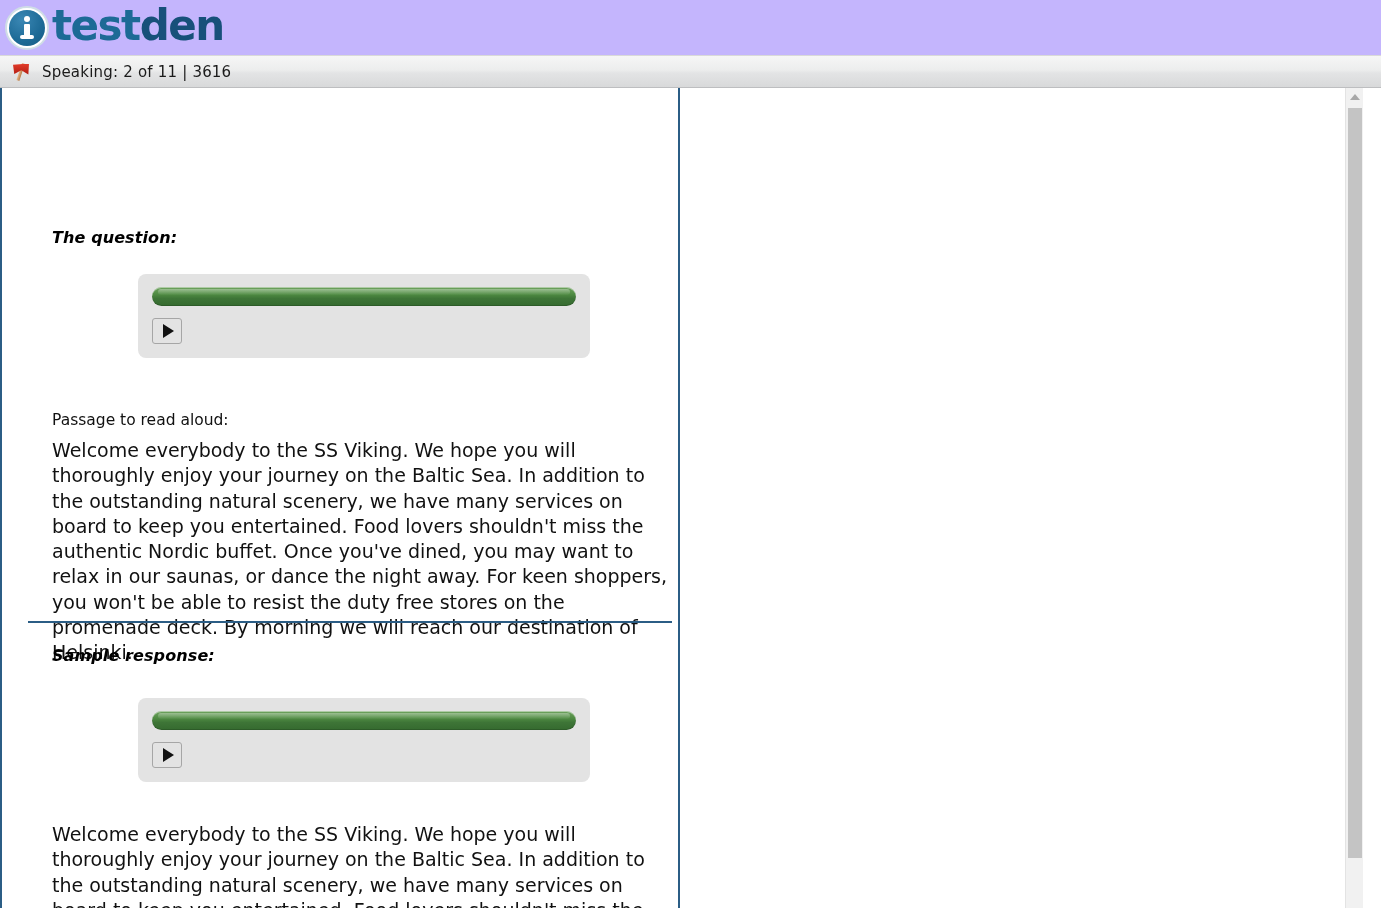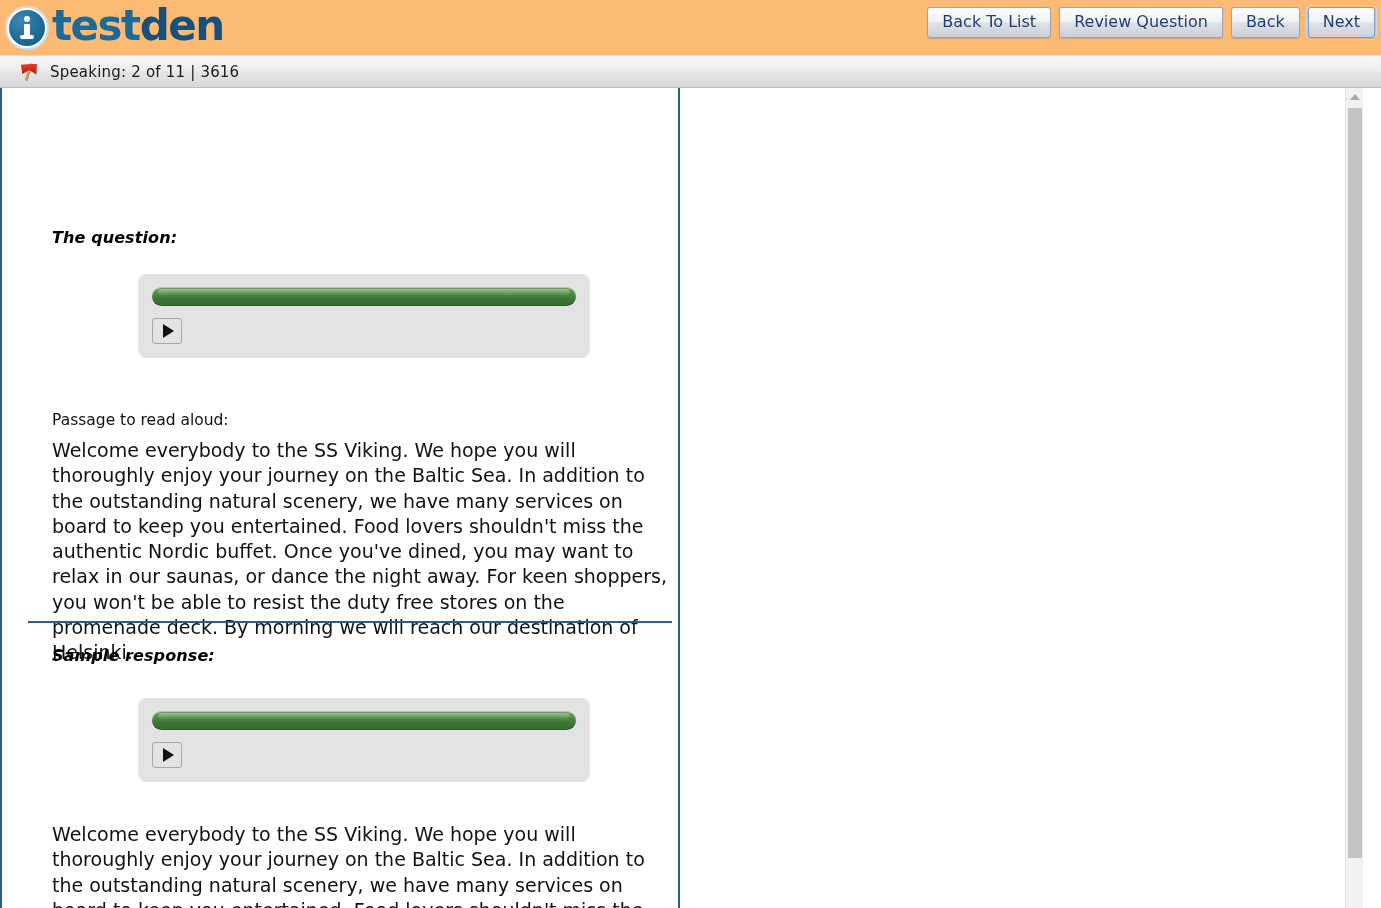--- a/index.html
+++ b/index.html
@@ -8,21 +8,21 @@
     width: 1381px; height: 908px;
     overflow: hidden;
     background: #ffffff;
     font-family: "DejaVu Sans", "Liberation Sans", sans-serif;
   }
 
   
   .header {
     position: relative;
     height: 56px;
-    background: #fdba74;
+    background: #c4b5fd;
     border-bottom: 1px solid #d9d9d9;
   }
   .brand {
     position: absolute;
     left: 4px; top: 1px;
     display: flex;
     align-items: center;
     height: 54px;
   }
   .brand-mark {
@@ -103,21 +103,21 @@
   }
 
   
   .statusbar {
     position: relative;
     height: 32px;
     background: linear-gradient(to bottom, #f6f6f6 0%, #eceded 45%, #e3e4e5 55%, #d8d9da 100%);
     border-bottom: 1px solid #bdbec0;
     display: flex;
     align-items: center;
-    padding-left: 20px;
+    padding-left: 12px;
   }
   .flag-icon {
     position: relative;
     width: 22px; height: 22px;
     flex: 0 0 auto;
     margin-right: 8px;
   }
   .flag-icon .pole {
     position: absolute;
     left: 10px; top: 2px;
@@ -286,26 +286,20 @@
       <div class="disc"></div>
       <div class="i-dot"></div>
       <div class="i-stem"></div>
       <div class="i-foot"></div>
     </div>
     <div class="brand-text">
       <span class="t1">test</span><span class="t2">den</span>
     </div>
   </div>
 
-  <div class="hdr-buttons">
-    <button class="btn">Back To List</button>
-    <button class="btn flat">Review Question</button>
-    <button class="btn">Back</button>
-    <button class="btn focused">Next</button>
-  </div>
 </div>
 
 <div class="statusbar">
   <div class="flag-icon">
     <div class="pole"></div>
     <div class="cloth"></div>
   </div>
   <div class="status-text">Speaking: 2 of 11  |   3616</div>
 </div>
 

